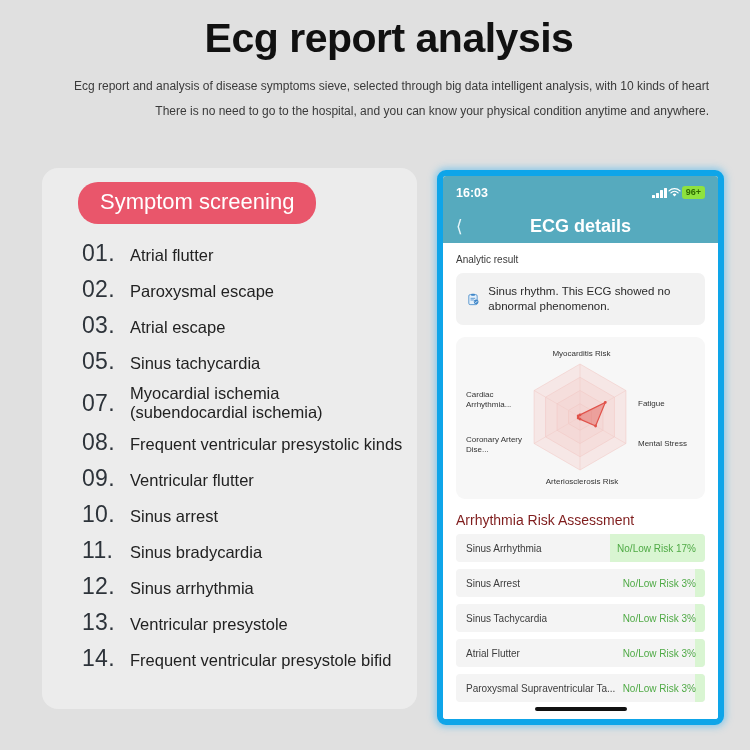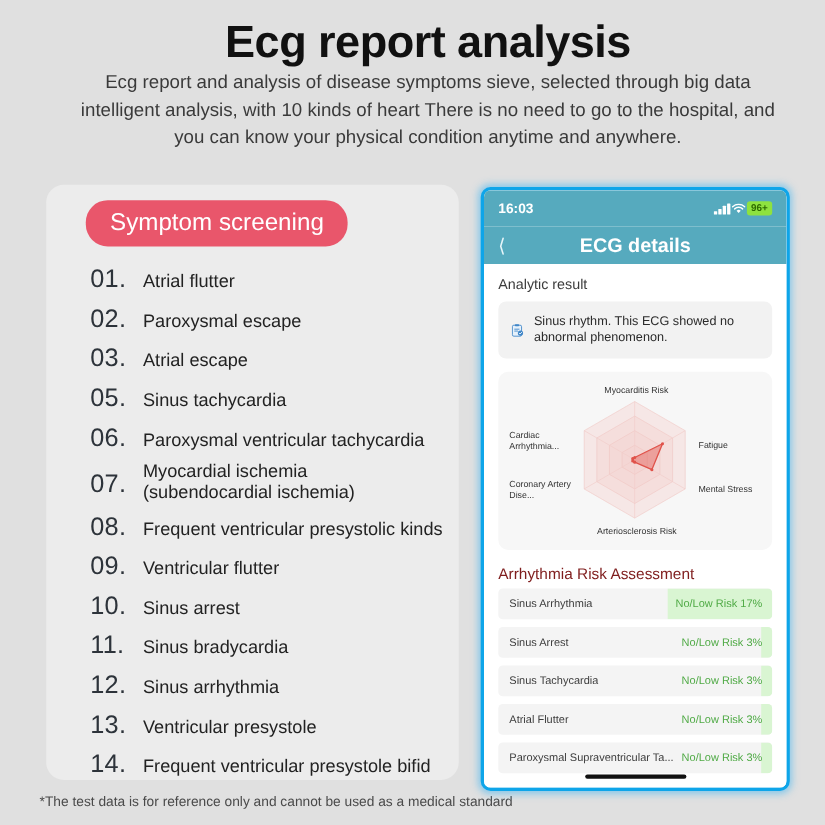--- a/index.html
+++ b/index.html
@@ -12,22 +12,22 @@
   }
   .page{position:relative;width:750px;height:750px;}
 
   
   .hdr{padding-top:14px;text-align:center;padding-left:28px;}
   .hdr h1{
     margin:0;font-size:41px;line-height:48px;
     font-weight:bold;color:#111;letter-spacing:-0.5px;
   }
   .hdr p{
-    margin:0 auto 0;width:640px;
-    font-size:17px;line-height:25px;color:#3a3a3a;text-align:center;
+    margin:12px auto 0;width:640px;
+    font-size:12px;line-height:25px;color:#3a3a3a;text-align:right;
   }
 
   
   .left-card{
     position:absolute;left:42px;top:168px;
     width:375px;height:541px;
     background:#ececec;border-radius:16px;
   }
   .pill{
     position:absolute;left:36px;top:14px;
@@ -53,21 +53,21 @@
   .footnote{
     position:absolute;left:36px;top:722px;
     font-size:12.5px;color:#4a4a4a;
   }
 
   
   .phone{
     position:absolute;left:437px;top:170px;
     width:275px;height:543px;
     background:#fff;border-radius:9px;
-    border:3px solid #0ea5e9;
+    border:6px solid #0ea5e9;
     box-shadow:0 0 7px 2px rgba(64,180,240,.55);
     overflow:hidden;
   }
   .statusbar{
     height:33px;background:#56aabe;color:#fff;
     display:flex;align-items:center;justify-content:space-between;
     padding:0 13px;font-size:12.5px;font-weight:bold;
   }
   .sb-right{display:flex;align-items:center;gap:1px;}
   .bars{display:flex;align-items:flex-end;gap:1.5px;height:10px;}
@@ -87,21 +87,21 @@
   .navbar .back{
     position:absolute;left:13px;font-size:17px;line-height:17px;
     font-weight:300;color:#e7f6fa;
   }
   .navbar .ttl{
     width:100%;text-align:center;font-size:18px;font-weight:bold;
   }
 
   .screen{background:#fff;height:476px;overflow:hidden;position:relative;}
   .sec-title{
-    font-size:13px;color:#3b3b3b;padding:11px 13px 8px;
+    font-size:10px;color:#3b3b3b;padding:11px 13px 8px;
   }
   .result-box{
     margin:0 13px;background:#f2f2f2;border-radius:7px;
     display:flex;align-items:center;gap:9px;
     padding:11px 12px;
   }
   .result-box .txt{font-size:11.5px;line-height:15px;color:#2a2a2a;}
 
   .radar-card{
     margin:12px 13px 0;background:#f7f7f7;border-radius:9px;
@@ -158,24 +158,20 @@
           <span class="lbl">Paroxysmal escape</span>
         </div>
         <div class="row">
           <span class="num">03.</span>
           <span class="lbl">Atrial escape</span>
         </div>
         <div class="row">
           <span class="num">05.</span>
           <span class="lbl">Sinus tachycardia</span>
         </div>
-        <div class="row">
-          <span class="num">06.</span>
-          <span class="lbl">Paroxysmal ventricular tachycardia</span>
-        </div>
         <div class="row two-line">
           <span class="num">07.</span>
           <span class="lbl">Myocardial ischemia
 (subendocardial ischemia)</span>
         </div>
         <div class="row">
           <span class="num">08.</span>
           <span class="lbl">Frequent ventricular presystolic kinds</span>
         </div>
         <div class="row">
@@ -197,21 +193,20 @@
         <div class="row">
           <span class="num">13.</span>
           <span class="lbl">Ventricular presystole</span>
         </div>
         <div class="row">
           <span class="num">14.</span>
           <span class="lbl">Frequent ventricular presystole bifid</span>
         </div>
       </div>
   </div>
-  <div class="footnote">*The test data is for reference only and cannot be used as a medical standard</div>
 
   <div class="phone">
 
     <div class="statusbar">
       <span>16:03</span>
       <span class="sb-right">
         <span class="bars">
             <i></i>
             <i></i>
             <i></i>

